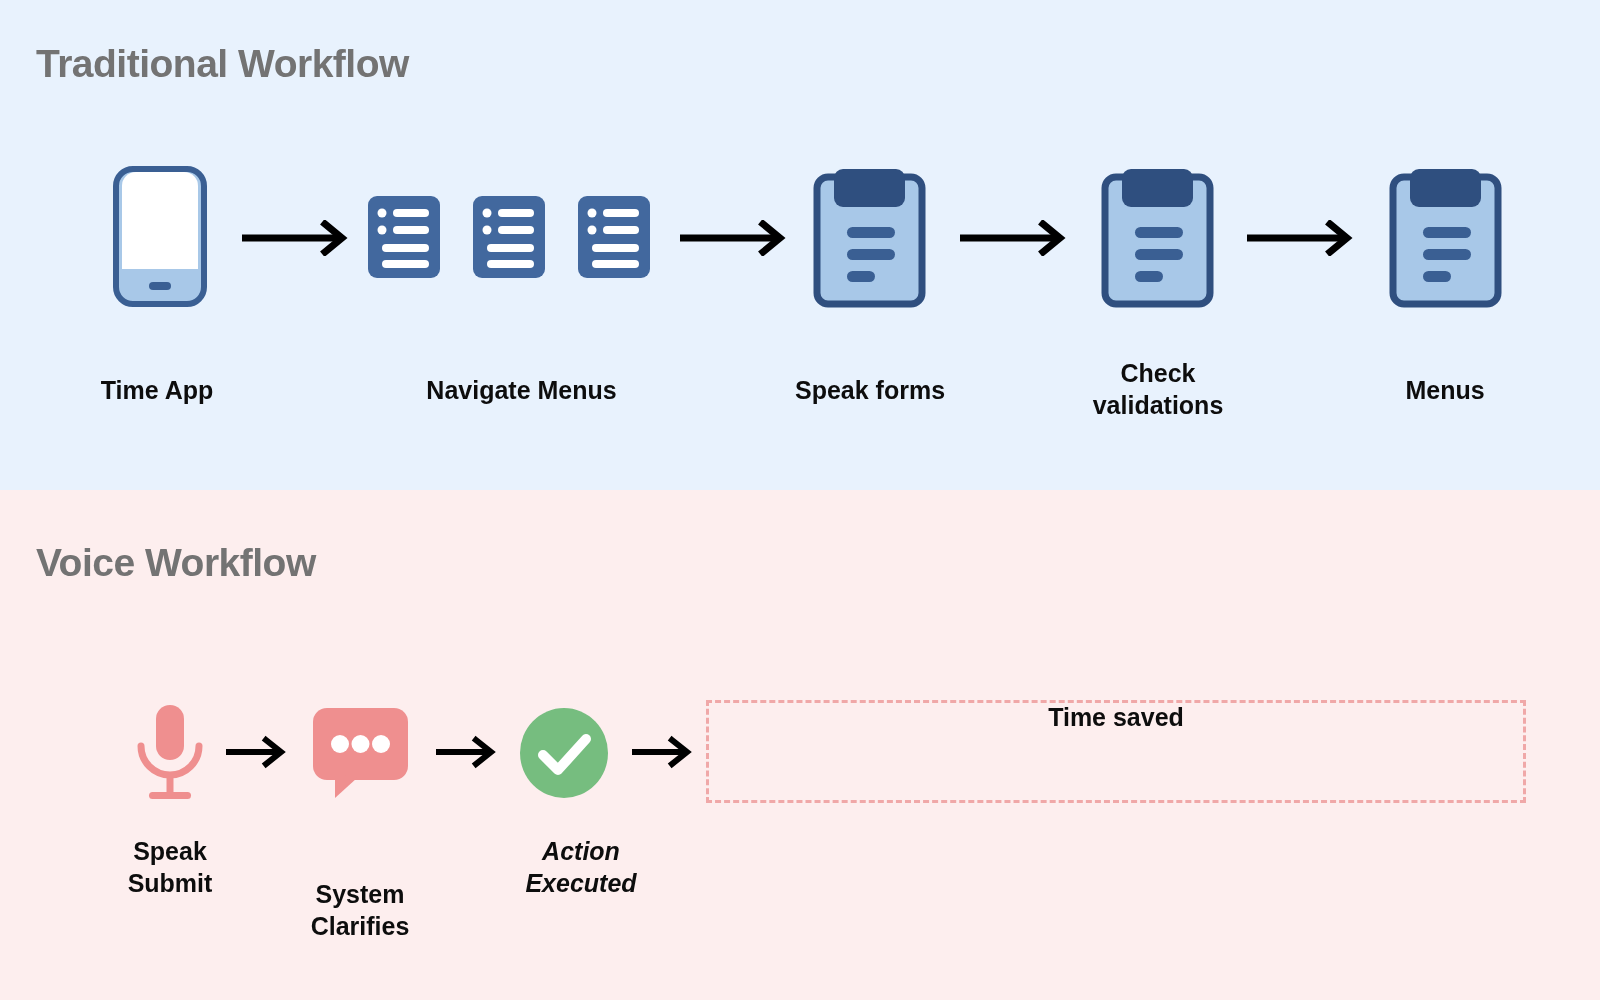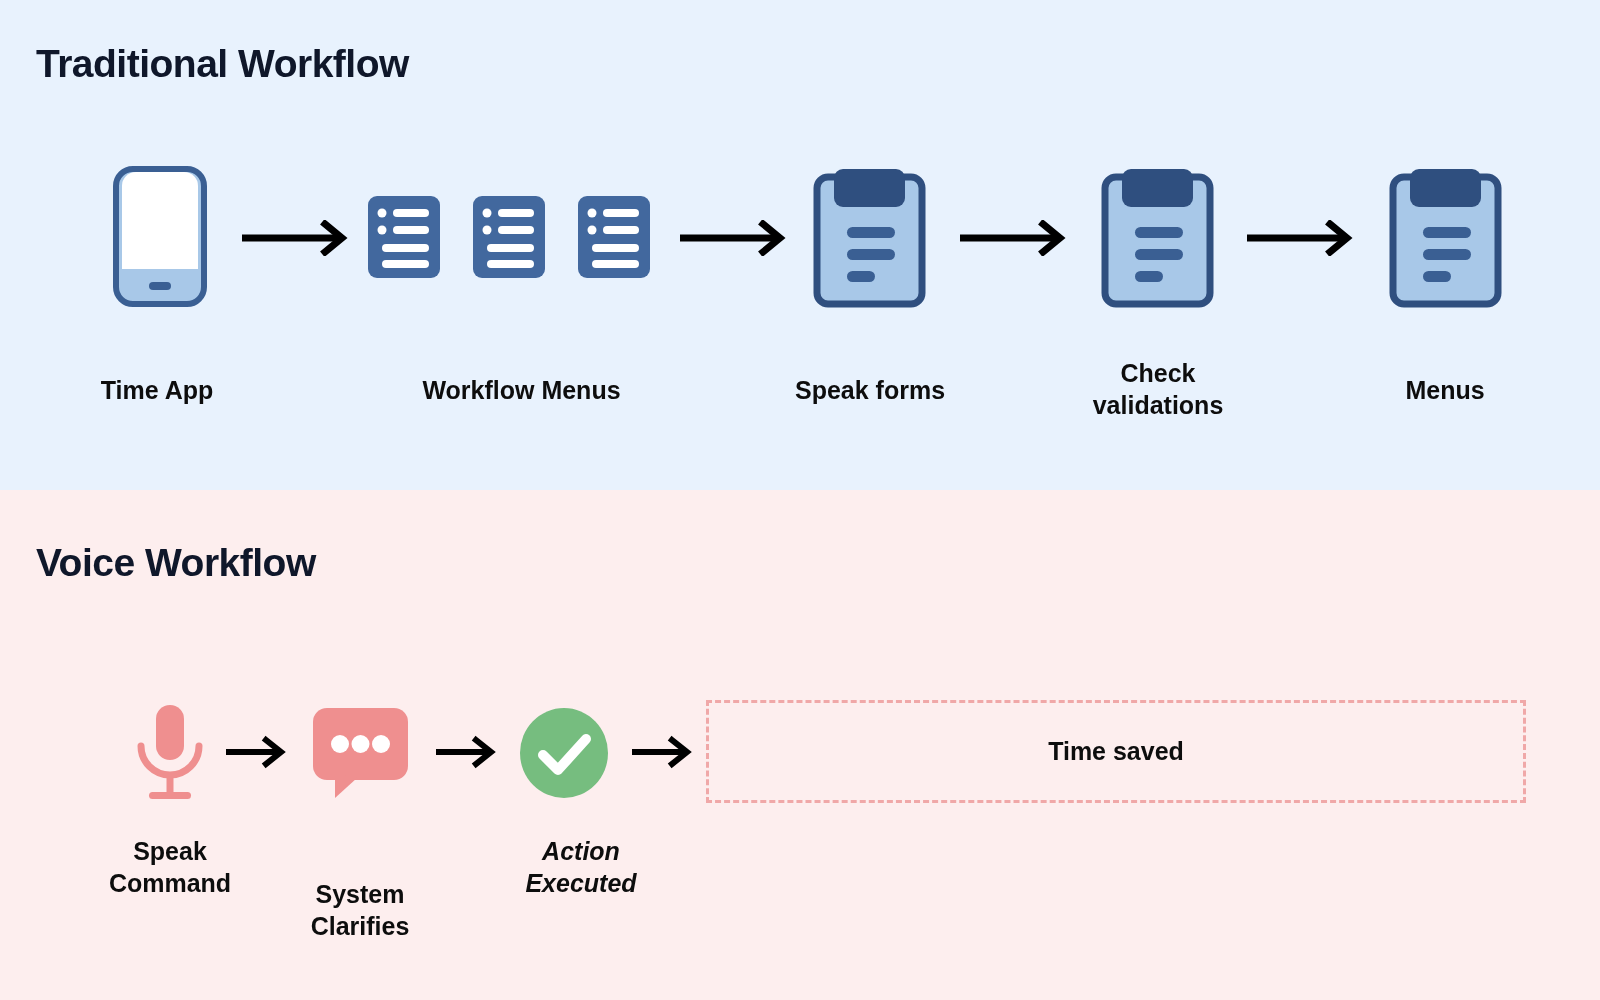--- a/index.html
+++ b/index.html
@@ -12,21 +12,21 @@
   #stage { position:relative; width:1600px; height:1000px; }
 
   .band { position:absolute; left:0; width:1600px; }
   .band-traditional { top:0; height:490px; background:#e8f2fd; }
   .band-voice { top:490px; height:510px; background:#fdeeee; }
 
   .section-title {
     position:absolute;
     font-size:39px;
     font-weight:bold;
-    color:#0f172a;
+    color:#737373;
     letter-spacing:-0.5px;
     white-space:nowrap;
   }
   #title-traditional { left:36px; top:42px; }
   #title-voice { left:36px; top:541px; }
 
   .node { position:absolute; }
   .node-label {
     position:absolute;
     font-size:25px;
@@ -36,21 +36,20 @@
     line-height:1.28;
     white-space:pre-line;
   }
 
   .arrow { position:absolute; }
 
   .timebox {
     position:absolute;
     border:3px dashed #f0a8a8;
     display:flex;
-    align-items:center;
     justify-content:center;
   }
   .timebox-label {
     font-size:25px;
     font-weight:bold;
     color:#0d0d0d;
   }
 </style>
 </head>
 <body>
@@ -103,21 +102,21 @@
     <svg width="72" height="82" viewBox="0 0 72 82">
       <rect x="0" y="0" width="72" height="82" rx="9" ry="9" fill="#42689e"></rect>
       <circle cx="14" cy="17" r="4.5" fill="#ffffff"></circle>
       <rect x="25" y="13" width="36" height="8" rx="4" fill="#ffffff"></rect>
       <circle cx="14" cy="34" r="4.5" fill="#ffffff"></circle>
       <rect x="25" y="30" width="36" height="8" rx="4" fill="#ffffff"></rect>
       <rect x="14" y="48" width="47" height="8" rx="4" fill="#ffffff"></rect>
       <rect x="14" y="64" width="47" height="8" rx="4" fill="#ffffff"></rect>
     </svg>
   </div>
-  <div class="node-label" style="left:414px; top:374px; width:215px;">Workflow Menus</div>
+  <div class="node-label" style="left:414px; top:374px; width:215px;">Navigate Menus</div>
 
   <div class="arrow" style="left:678px; top:220px;">
     <svg width="110" height="36" viewBox="0 0 110 36">
       <line x1="2" y1="18" x2="97" y2="18" stroke="#000" stroke-width="7"></line>
       <polyline points="85,4 102,18 85,32" fill="none" stroke="#000" stroke-width="7" stroke-linecap="square" stroke-linejoin="miter"></polyline>
     </svg>
   </div>
 
   <div class="node" style="left:813px; top:165px; width:113px; height:143px;">
     <svg width="113" height="143" viewBox="0 0 113 143">
@@ -173,21 +172,21 @@
 
   <div class="node" style="left:131px; top:703px; width:78px; height:100px;">
     <svg width="78" height="100" viewBox="0 0 78 100">
       <rect x="25" y="2" width="28" height="55" rx="14" ry="14" fill="#ef8f8f"></rect>
       <path d="M10 43 a29 29 0 0 0 58 0" fill="none" stroke="#ef8f8f" stroke-width="7" stroke-linecap="round"></path>
       <rect x="35.5" y="70" width="7" height="20" fill="#ef8f8f"></rect>
       <rect x="18" y="89" width="42" height="7" rx="3.5" fill="#ef8f8f"></rect>
     </svg>
   </div>
   <div class="node-label" style="left:65px; top:835px; width:210px;">Speak
-Command</div>
+Submit</div>
 
   <div class="arrow" style="left:224px; top:735px;">
     <svg width="64" height="34" viewBox="0 0 64 34">
       <line x1="2" y1="17" x2="53" y2="17" stroke="#000" stroke-width="6"></line>
       <polyline points="42,5 57,17 42,29" fill="none" stroke="#000" stroke-width="6" stroke-linecap="square" stroke-linejoin="miter"></polyline>
     </svg>
   </div>
 
   <div class="node" style="left:313px; top:708px; width:95px; height:90px;">
     <svg width="95" height="90" viewBox="0 0 95 90">

